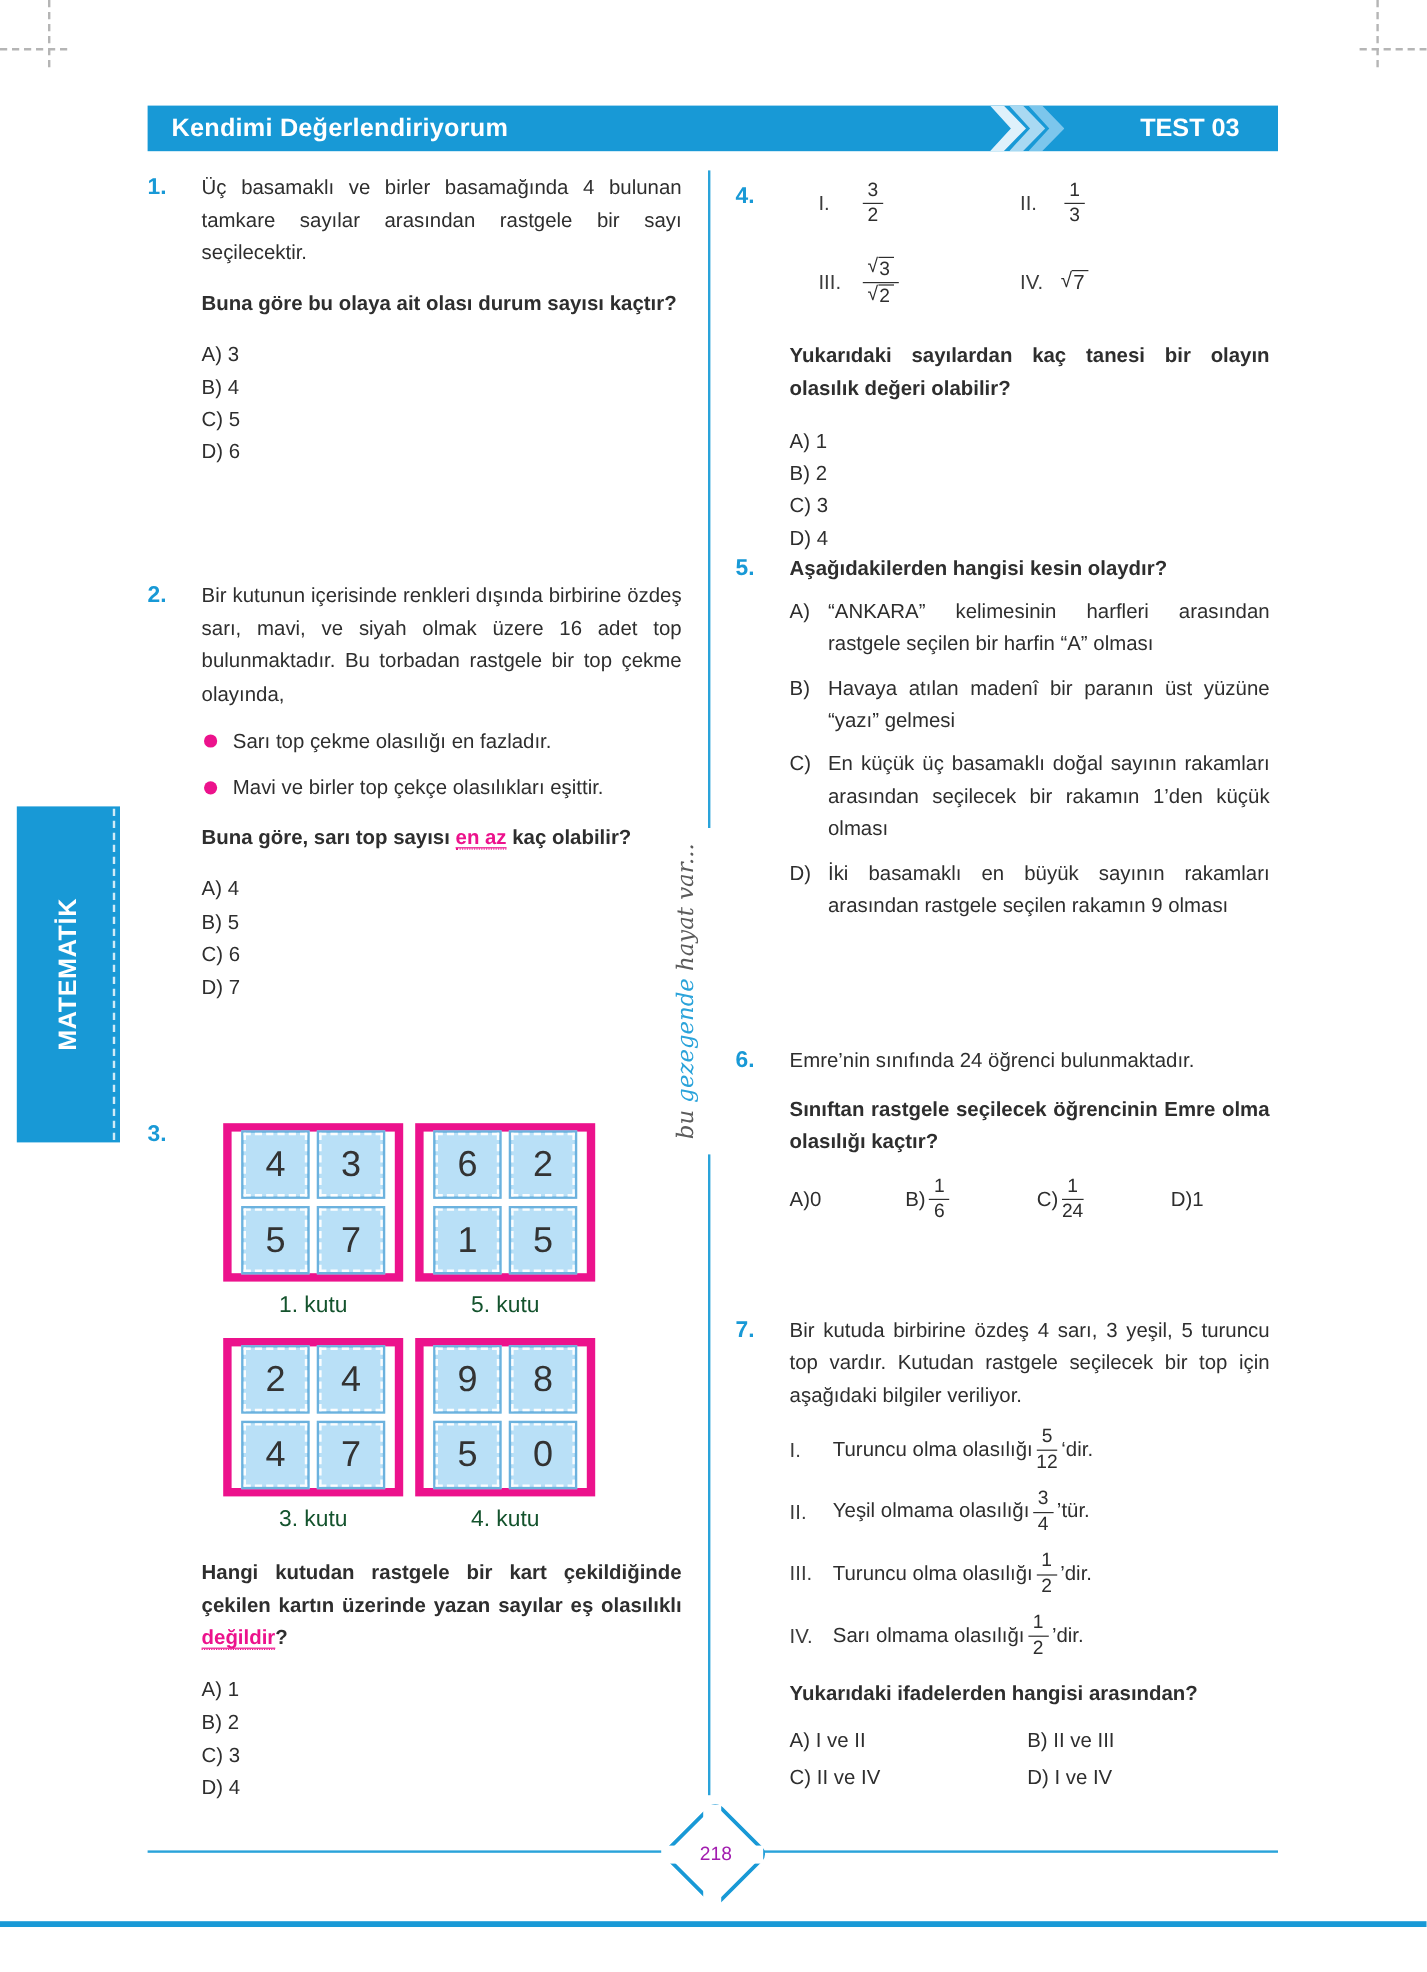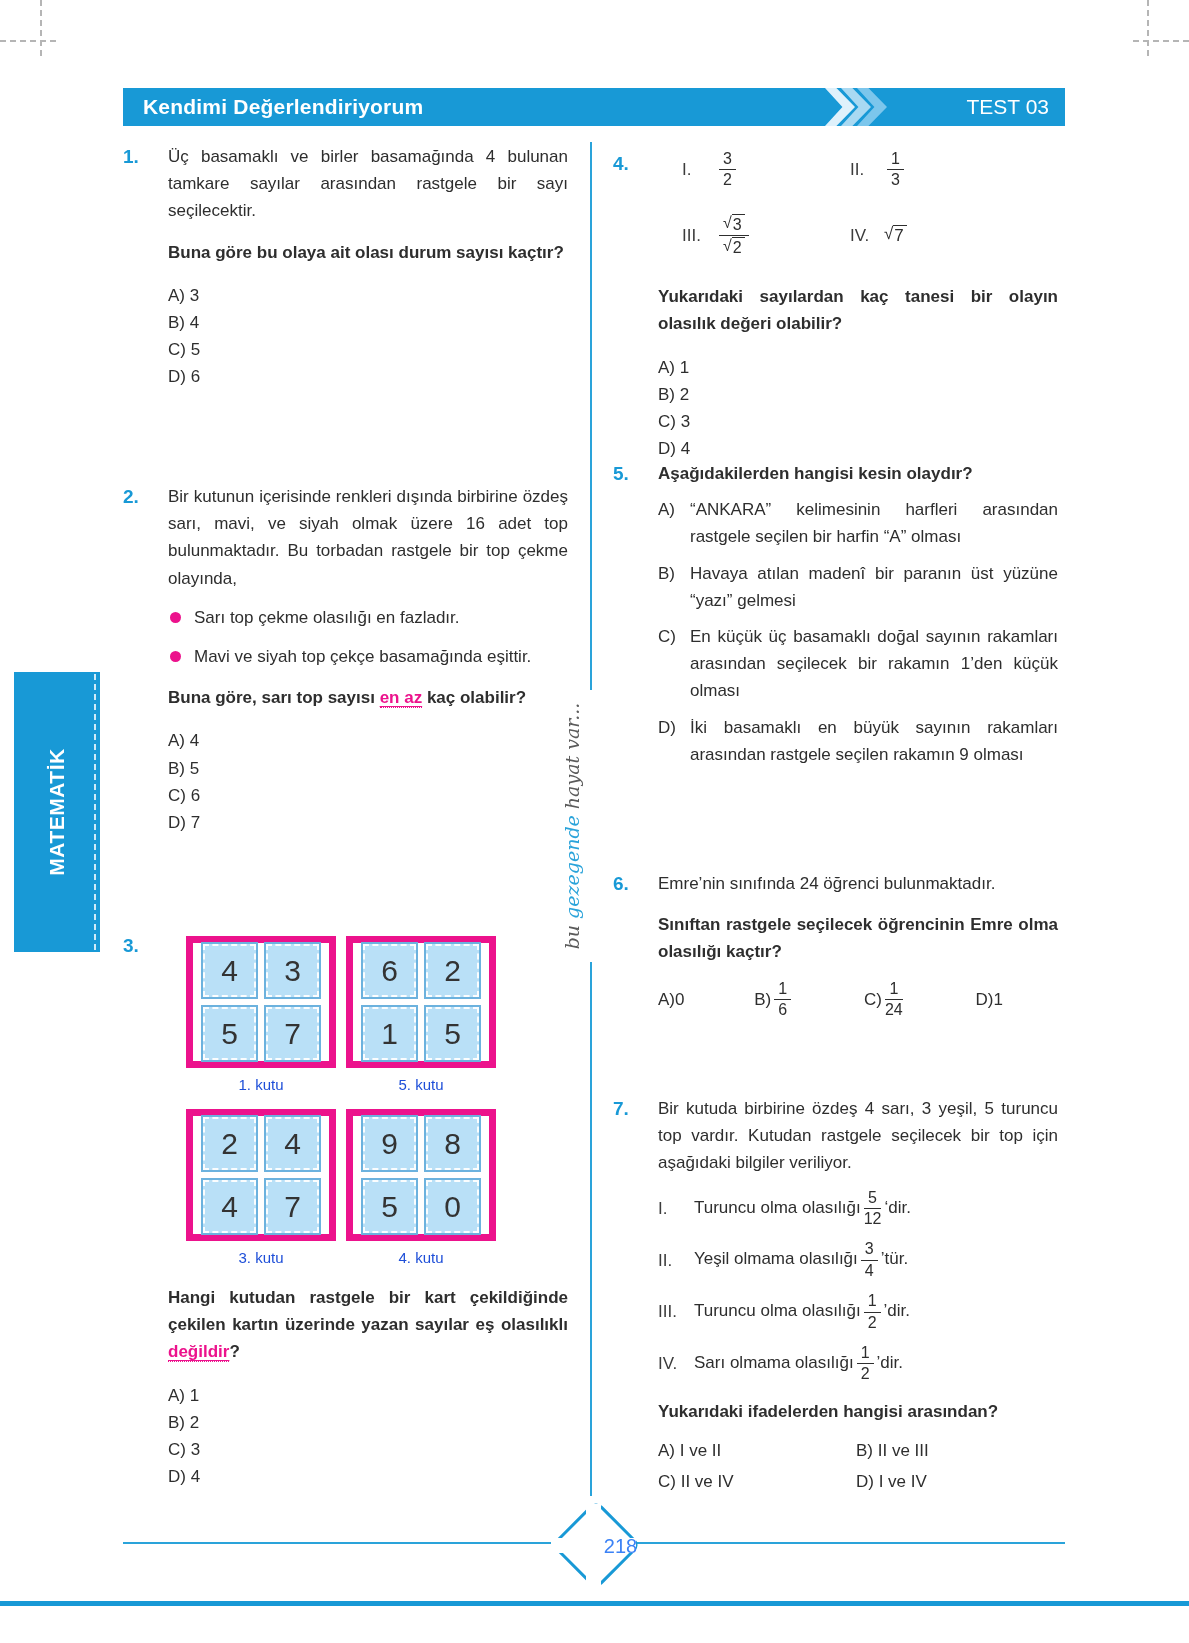--- a/index.html
+++ b/index.html
@@ -14,44 +14,44 @@
   
   .header{position:absolute;left:123px;top:88px;width:942px;height:38px;background:#1899d6;
           display:flex;align-items:center;}
   .header-title{color:#fff;font-weight:bold;font-size:21px;padding-left:20px;letter-spacing:.2px;}
   .chevwrap{position:absolute;right:178px;top:0;height:38px;display:flex;align-items:center;}
   .chev{width:30px;height:38px;margin-left:-14px;
         clip-path:polygon(0 0,38% 0,100% 50%,38% 100%,0 100%,58% 50%);}
   .chev.c1{background:#dff1fb;}
   .chev.c2{background:#a9d9f2;}
   .chev.c3{background:#7cc6ec;}
-  .test-label{position:absolute;right:16px;top:0;height:38px;display:flex;align-items:center;
-              color:#fff;font-weight:normal;font-size:21px;}
+  .test-label{position:absolute;right:32px;top:0;height:38px;display:flex;align-items:center;
+              color:#fff;font-weight:bold;font-size:21px;}
 
   
   .side-tab{position:absolute;left:14px;top:672px;width:86px;height:280px;background:#1899d6;}
   .side-tab::after{content:"";position:absolute;right:4px;top:2px;bottom:2px;border-right:2px dashed rgba(255,255,255,.8);}
   .side-tab span{position:absolute;left:50%;top:50%;transform:translate(-50%,-50%) rotate(-90deg);
                  color:#fff;font-weight:bold;font-size:21px;letter-spacing:.5px;white-space:nowrap;}
 
   
   .divider{position:absolute;left:590px;width:0;border-left:2px solid #2aa3da;}
   .watermark{position:absolute;left:549px;top:694px;width:46px;height:264px;}
   .watermark .wm{position:absolute;left:50%;top:50%;transform:translate(-50%,-50%) rotate(-90deg);
                  white-space:nowrap;font-family:"DejaVu Serif",serif;font-style:italic;
                  font-size:19px;color:#5b5b5b;}
   .wm .wm-blue{color:#2aa3da;}
 
   
   .footer-rule{position:absolute;top:1542px;height:0;border-top:2px solid #2aa3da;}
   .diamond{position:absolute;left:564px;top:1513px;width:58px;height:58px;background:#fff;
            border:3.5px solid #1899d6;border-radius:9px;transform:rotate(45deg);}
   .dgap{position:absolute;width:15px;height:15px;background:#fff;}
-  .page-num{position:absolute;left:588px;top:1513px;width:65px;height:65px;display:flex;
-            align-items:center;justify-content:center;font-size:20px;color:#3b82f6;}
+  .page-num{position:absolute;left:564px;top:1513px;width:65px;height:65px;display:flex;
+            align-items:center;justify-content:center;font-size:16px;color:#a21caf;}
   .bottom-edge{position:absolute;left:0;right:0;bottom:0;height:5px;background:#1899d6;}
 
   
   .q{position:absolute;width:400px;}
   .q-left{left:168px;}
   .q-right{left:658px;}
   .qnum{position:absolute;left:-45px;top:-1px;color:#1899d6;font-weight:bold;font-size:19px;}
   .qtext{text-align:justify;}
   .qprompt{font-weight:bold;text-align:justify;margin-top:14px;}
   .opts{display:flex;justify-content:space-between;width:332px;margin-top:16px;flex-direction:column;}
@@ -60,21 +60,21 @@
   .bullet-row{display:flex;align-items:flex-start;margin-top:12px;}
   .bullet{flex:0 0 11px;width:11px;height:11px;border-radius:50%;background:#ec128c;margin:8px 13px 0 2px;}
 
   
   .kutu-grid{display:grid;grid-template-columns:160px 160px;column-gap:0;row-gap:12px;margin-left:18px;margin-top:4px;}
   .kutu-fig{width:150px;}
   .kutu-box{width:150px;height:132px;box-sizing:border-box;border:7px solid #ec128c;background:#fff;
             display:grid;grid-template-columns:57px 57px;grid-template-rows:57px 57px;gap:6px;place-content:center;}
   .card{background:#b9e0f7;border:2px solid #6cb2de;outline:2px dashed rgba(255,255,255,.95);outline-offset:-4px;
         display:flex;align-items:center;justify-content:center;font-size:30px;color:#333;box-sizing:border-box;}
-  .kutu-label{text-align:center;font-size:15px;margin-top:5px;color:#1d4ed8;}
+  .kutu-label{text-align:center;font-size:19px;margin-top:5px;color:#14532d;}
 
   
   .frac{display:inline-block;text-align:center;vertical-align:middle;margin:0 3px;line-height:1.15;font-size:16px;}
   .frac .fn{display:block;border-bottom:1.8px solid #2e2e2e;padding:0 4px 1px;}
   .frac .fd{display:block;padding-top:1px;}
   .rad{display:inline-flex;align-items:flex-start;line-height:1.15;}
   .rad .rsign{line-height:1.1;}
   .rad .rval{border-top:1.8px solid #2e2e2e;padding:0 3px 0 1px;line-height:1.2;}
 
   
@@ -140,21 +140,21 @@
 
   <div class="q q-left" style="top:483px;">
     <span class="qnum">2.</span>
     <div class="qtext">Bir kutunun içerisinde renkleri dışında birbirine özdeş sarı, mavi, ve siyah olmak üzere 16 adet top bulunmaktadır. Bu torbadan rastgele bir top çekme olayında,</div>
     <div class="bullet-row">
       <span class="bullet"></span>
       <span>Sarı top çekme olasılığı en fazladır.</span>
     </div>
     <div class="bullet-row">
       <span class="bullet"></span>
-      <span>Mavi ve siyah top çekçe basamağında eşittir.</span>
+      <span>Mavi ve birler top çekçe olasılıkları eşittir.</span>
     </div>
     <div class="qprompt"><span>Buna göre, sarı top sayısı </span><span class="hl">en az</span><span> kaç olabilir?</span></div>
     <div class="opts">
       <span>A) 4</span>
       <span>B) 5</span>
       <span>C) 6</span>
       <span>D) 7</span>
     </div>
   </div>
 

